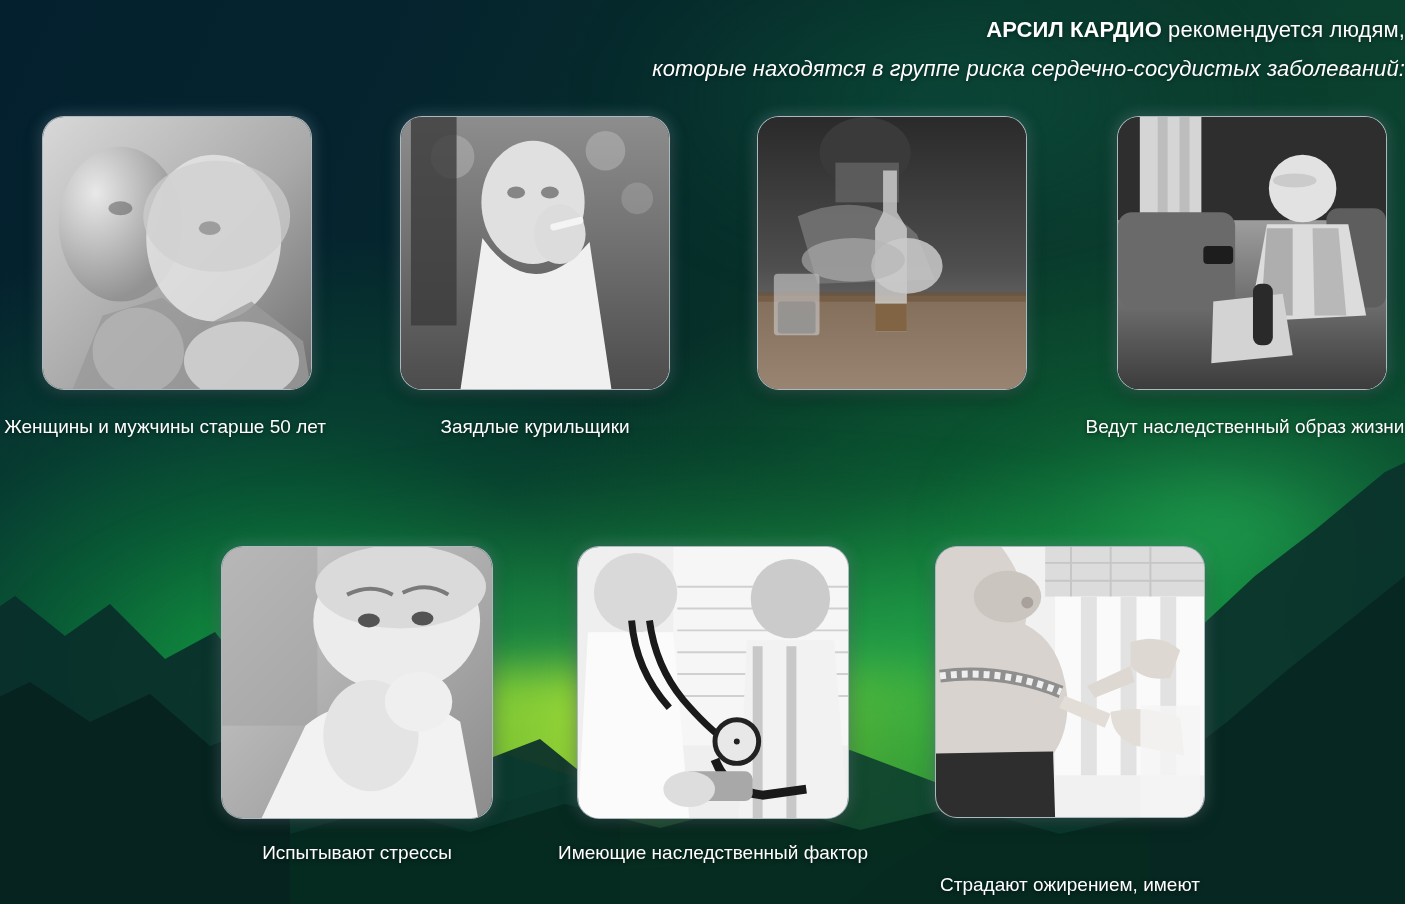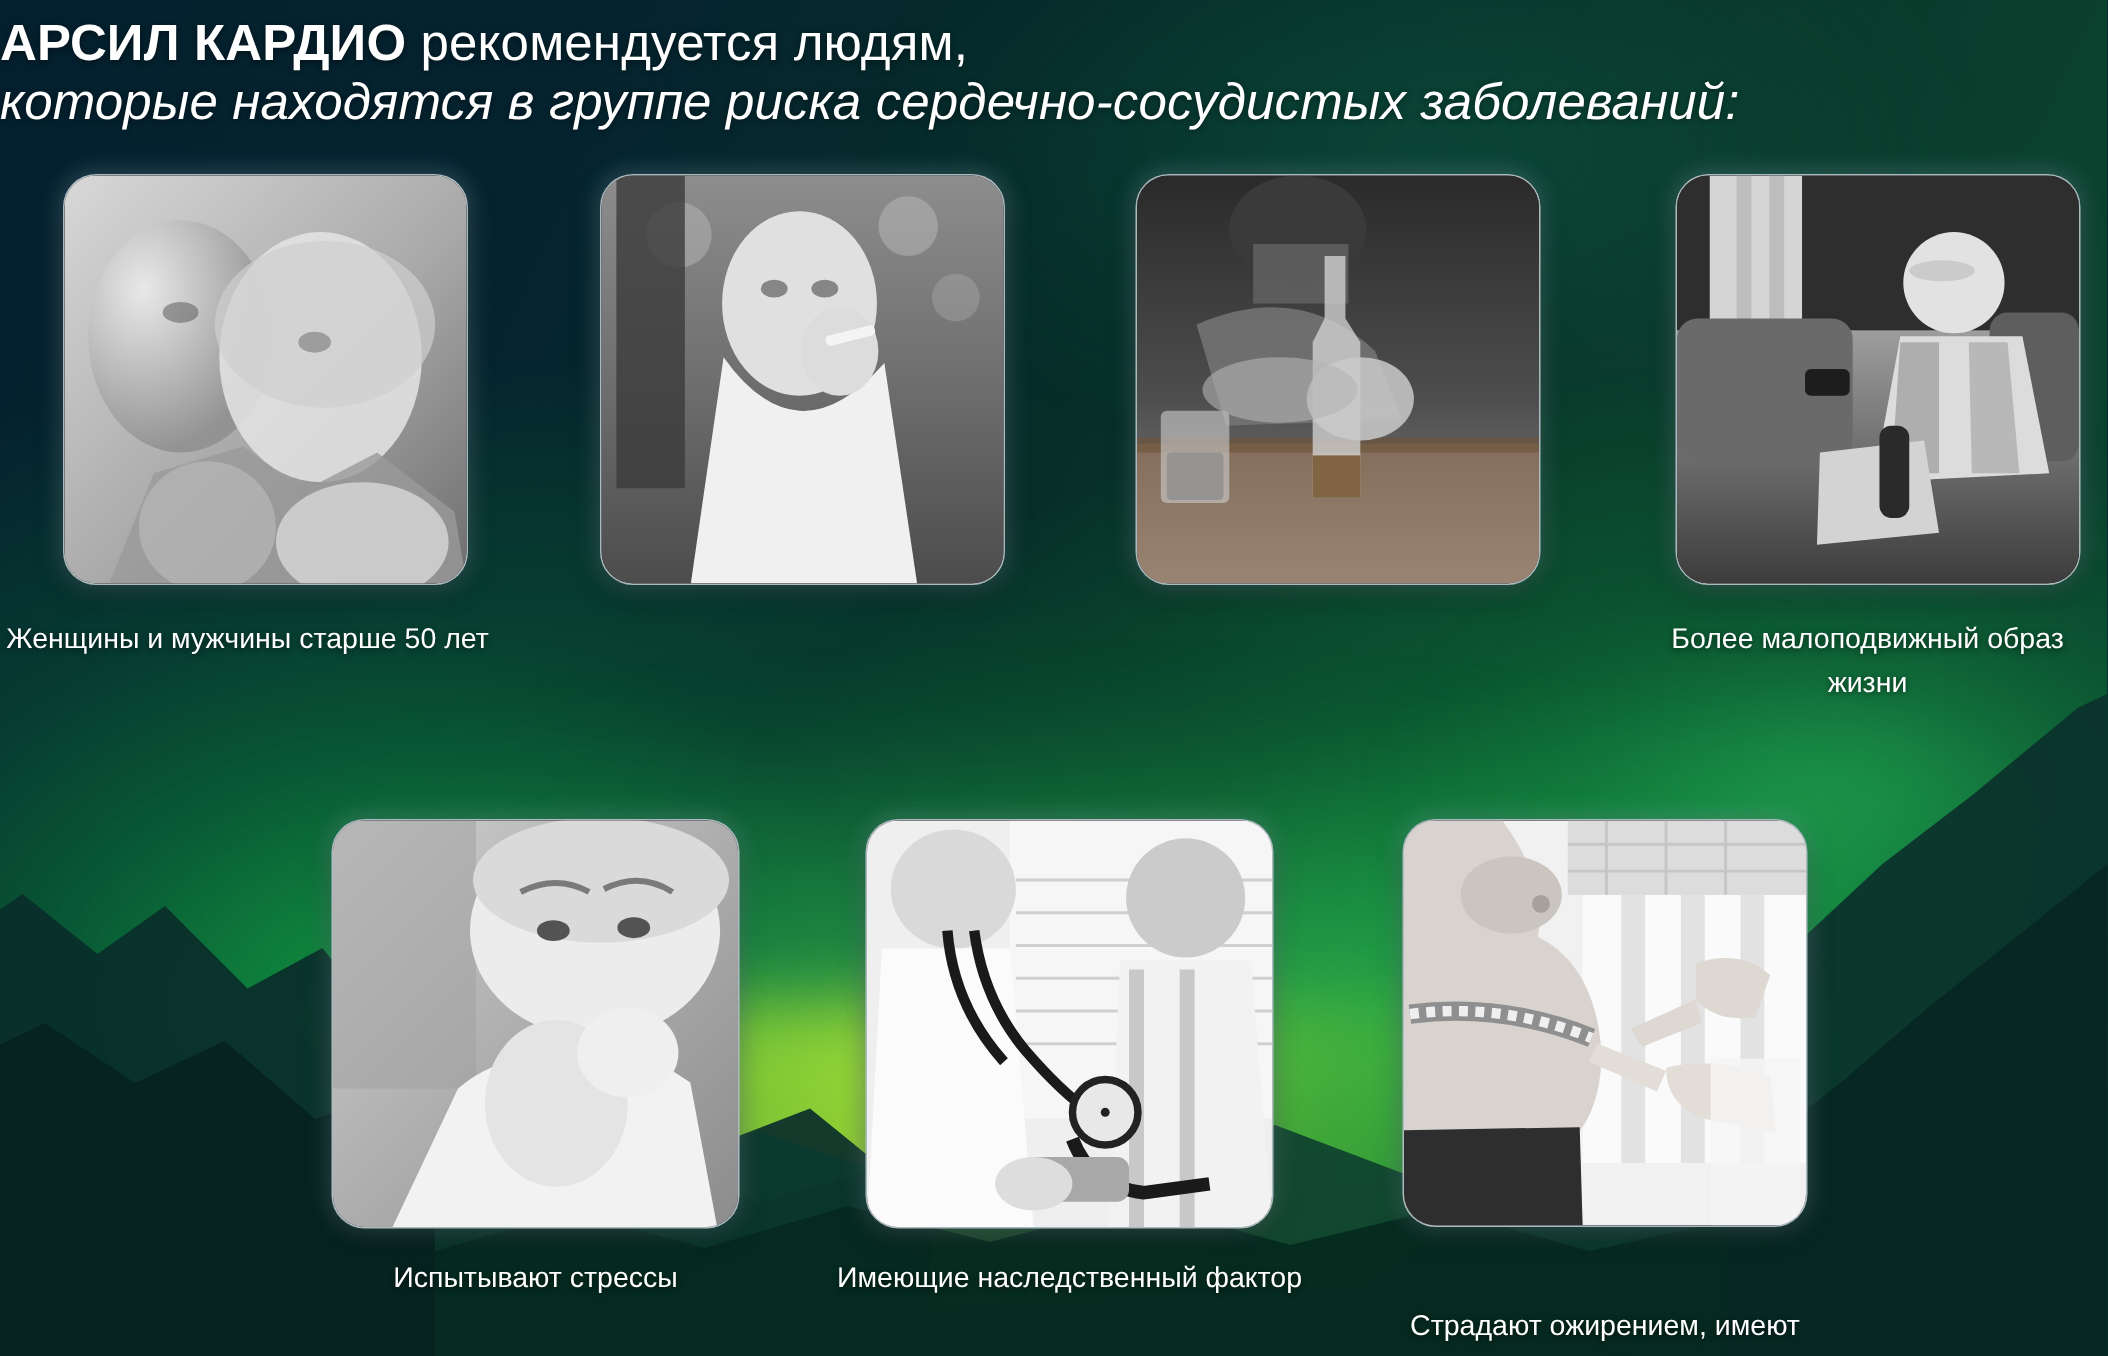--- a/index.html
+++ b/index.html
@@ -46,24 +46,24 @@
   
   .mtn { position:absolute; bottom:0; }
   .mtn-left  { left:-40px;  width:660px; height:420px; }
   .mtn-right { right:-60px; width:620px; height:470px; }
   .mtn-mid   { left:290px;  width:860px; height:200px; }
 
   
   #content { position:absolute; inset:0; }
 
   .headline {
-    position:absolute; left:0; right:12px; top:10px;
-    text-align:left;
+    position:absolute; left:0; right:0; top:10px;
+    text-align:right;
     color:#ffffff;
-    font-size:34px;
+    font-size:22px;
     line-height:39px;
     letter-spacing:0.1px;
     text-shadow:0 1px 4px rgba(0,0,0,0.45);
   }
   .headline .hl-strong { font-weight:bold; }
   .headline .hl-rest   { font-weight:normal; }
   .headline .hl-line2  { font-weight:normal; display:block;font-style:italic; }
 
   .card {
     position:absolute;
@@ -159,20 +159,21 @@
       <circle cx="238" cy="82" r="16" fill="#b5b5b5" opacity="0.35"></circle>
       <rect x="10" y="0" width="46" height="210" fill="#3b3b3b" opacity="0.8"></rect>
       <ellipse cx="133" cy="86" rx="52" ry="62" fill="#e0e0e0"></ellipse>
       <path d="M82 122 L60 274 L212 274 L190 126 Q160 160 133 158 Q106 156 82 122 Z" fill="#f0f0f0"></path>
       <ellipse cx="160" cy="118" rx="26" ry="30" fill="#dcdcdc"></ellipse>
       <rect x="150" y="104" width="34" height="7" rx="3" fill="#f4f4f4" transform="rotate(-14 167 107)"></rect>
       <ellipse cx="116" cy="76" rx="9" ry="6" fill="#5f5f5f" opacity="0.7"></ellipse>
       <ellipse cx="150" cy="76" rx="9" ry="6" fill="#5f5f5f" opacity="0.7"></ellipse>
     </svg>
   </div>
+  <div class="caption" style="left:378px; top:412px; width:314px;">Заядлые курильщики</div>
 
   <div class="card" style="left:757px; top:116px; width:270px; height:274px;">
     <svg class="ph" viewBox="0 0 270 274" preserveAspectRatio="xMidYMid slice">
       <defs>
         <linearGradient id="g3" x1="0" y1="0" x2="0" y2="1">
           <stop offset="0%" stop-color="#2a2a2a"></stop>
             <stop offset="55%" stop-color="#4e4e4e"></stop>
             <stop offset="100%" stop-color="#8f8f8f"></stop>
         </linearGradient>
       </defs>
@@ -209,21 +210,21 @@
       <circle cx="186" cy="72" r="34" fill="#e2e2e2"></circle>
       <path d="M150 108 L232 108 L250 200 L132 206 Z" fill="#dcdcdc"></path>
       <path d="M150 112 L176 112 L176 200 L144 200 Z" fill="#8f8f8f" opacity="0.6"></path>
       <path d="M196 112 L222 112 L230 200 L198 200 Z" fill="#9a9a9a" opacity="0.55"></path>
       <path d="M96 186 L166 178 L176 240 L94 248 Z" fill="#d3d3d3"></path>
       <rect x="86" y="130" width="30" height="18" rx="4" fill="#1d1d1d"></rect>
       <rect x="136" y="168" width="20" height="62" rx="8" fill="#2a2a2a"></rect>
       <ellipse cx="178" cy="64" rx="22" ry="7" fill="#b8b8b8" opacity="0.55"></ellipse>
     </svg>
   </div>
-  <div class="caption" style="left:1085px; top:412px; width:320px;">Более малоподвижный образ жизни</div>
+  <div class="caption" style="left:1085px; top:412px; width:320px;">Ведут наследственный образ жизни</div>
 
   <div class="card" style="left:221px; top:546px; width:272px; height:273px;">
     <svg class="ph" viewBox="0 0 272 273" preserveAspectRatio="xMidYMid slice">
       <defs>
         <linearGradient id="g5" x1="0" y1="0" x2="1" y2="1">
           <stop offset="0%" stop-color="#cfcfcf"></stop>
             <stop offset="100%" stop-color="#8c8c8c"></stop>
         </linearGradient>
       </defs>
       <rect width="272" height="273" fill="url(#g5)"></rect>

